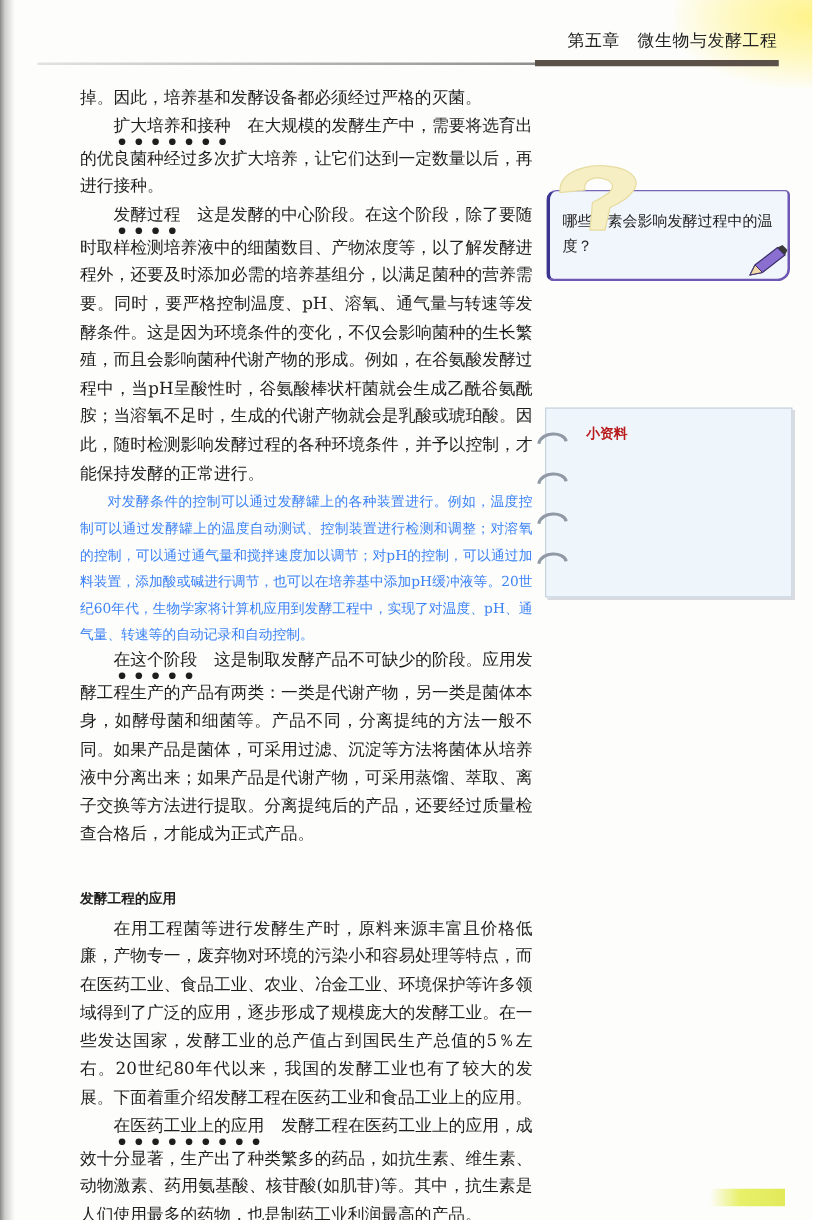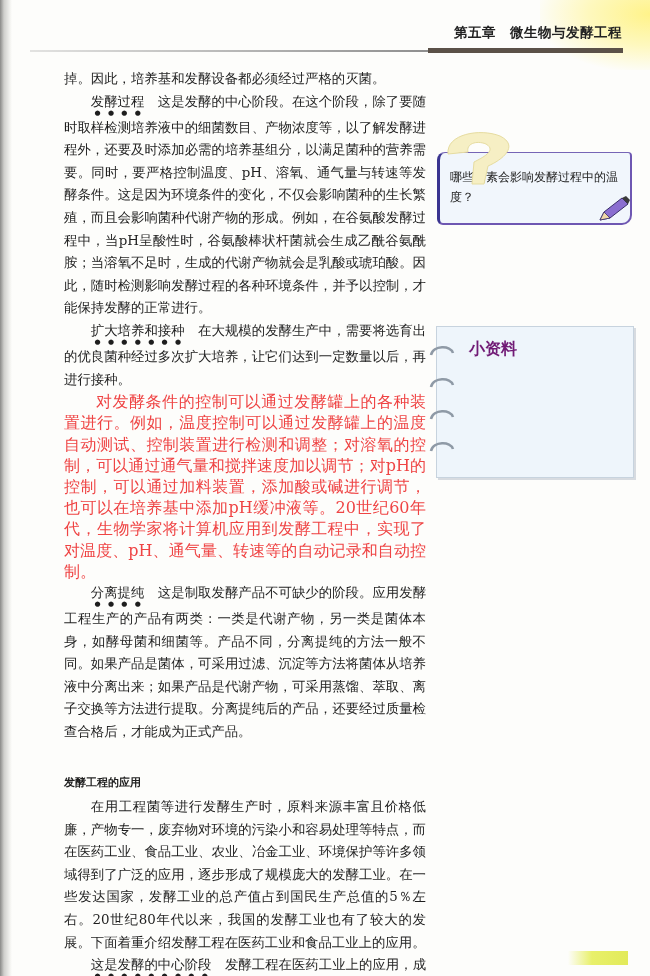--- a/index.html
+++ b/index.html
@@ -12,21 +12,21 @@
   .spine {
     position:absolute; left:0; top:0; width:12px; height:976px;
     background:linear-gradient(to right,#8a8a88 0,#cfcfcc 4px,#f3f3f0 10px,rgba(255,255,255,0) 12px);
   }
   .corner-glow {
     position:absolute; right:0; top:0; width:110px; height:70px;
     background:radial-gradient(ellipse at 100% 20%, #fff38a 0%, rgba(255,245,150,0.6) 40%, rgba(255,255,255,0) 75%);
   }
   .header-title {
     position:absolute; right:28px; top:24px;
-    font-size:13.5px; font-weight:bold; letter-spacing:0.5px; color:#222;
+    font-size:13.5px; font-weight:normal; letter-spacing:0.5px; color:#222;
     font-family:"DejaVu Serif", serif;
   }
   .header-title .sep { display:inline-block; width:14px; }
   .header-rule-thin {
     position:absolute; left:30px; top:50px; width:400px; height:2px;
     background:linear-gradient(to right, rgba(120,120,120,0.2), #8e8e8e);
   }
   .header-rule-thick {
     position:absolute; left:428px; top:48px; width:195px; height:5px; background:#5b5148;
   }
@@ -38,21 +38,21 @@
   .main p { margin:0; }
   .indent { text-indent:2em; }
   .dotted {
     text-emphasis: filled circle #1e1e1e;
     -webkit-text-emphasis: filled circle #1e1e1e;
     text-emphasis-position: under right;
     -webkit-text-emphasis-position: under;
   }
   .note {
     margin-top:2px;
-    font-size:16px; line-height:21.2px; color:#ef4444;
+    font-size:11px; line-height:21.2px; color:#3b82f6;
     font-family:"DejaVu Serif", serif;
   }
   .section-heading {
     font-family:"DejaVu Sans", "Liberation Sans", sans-serif;
     font-weight:bold; font-size:11px; margin:28px 0 2px 0 !important;
   }
 
   
   .qbox {
     position:absolute; left:437px; top:152px; width:190px; height:70px;
@@ -74,21 +74,21 @@
 
   
   .infobox {
     position:absolute; left:436px; top:326px; width:196px; height:150px;
     background:#eef5fb;
     border:1px solid #c7d3de;
     box-shadow:2px 2px 0 #d7dbe0;
   }
   .infobox-title {
     position:absolute; left:32px; top:12px;
-    font-family:"DejaVu Sans", sans-serif; font-weight:bold; font-size:16px; color:#701a75;
+    font-family:"DejaVu Sans", sans-serif; font-weight:bold; font-size:11px; color:#b91c1c;
   }
   .infobox-body {
     position:absolute; left:32px; top:30px; width:156px;
     font-size:11.6px; line-height:19.8px; color:#2a2a2a; letter-spacing:0.6px;
   }
   .ring {
     position:absolute; left:-8px; width:26px; height:14px;
   }
 
   .pagenum-bar {
@@ -108,27 +108,27 @@
 <div class="corner-glow"></div>
 
 <div class="header-title">
   <span>第五章</span><span class="sep"></span><span>微生物与发酵工程</span>
 </div>
 <div class="header-rule-thin"></div>
 <div class="header-rule-thick"></div>
 
 <div class="main">
   <p>掉。因此，培养基和发酵设备都必须经过严格的灭菌。</p>
+  <p class="indent"><span class="dotted">扩大培养和接种</span>　<span>在大规模的发酵生产中，需要将选育出的优良菌种经过多次扩大培养，让它们达到一定数量以后，再进行接种。</span></p>
   <p class="indent"><span class="dotted">发酵过程</span>　<span>这是发酵的中心阶段。在这个阶段，除了要随时取样检测培养液中的细菌数目、产物浓度等，以了解发酵进程外，还要及时添加必需的培养基组分，以满足菌种的营养需要。同时，要严格控制温度、pH、溶氧、通气量与转速等发酵条件。这是因为环境条件的变化，不仅会影响菌种的生长繁殖，而且会影响菌种代谢产物的形成。例如，在谷氨酸发酵过程中，当pH呈酸性时，谷氨酸棒状杆菌就会生成乙酰谷氨酰胺；当溶氧不足时，生成的代谢产物就会是乳酸或琥珀酸。因此，随时检测影响发酵过程的各种环境条件，并予以控制，才能保持发酵的正常进行。</span></p>
-  <p class="indent"><span class="dotted">扩大培养和接种</span>　<span>在大规模的发酵生产中，需要将选育出的优良菌种经过多次扩大培养，让它们达到一定数量以后，再进行接种。</span></p>
   <p class="indent note">对发酵条件的控制可以通过发酵罐上的各种装置进行。例如，温度控制可以通过发酵罐上的温度自动测试、控制装置进行检测和调整；对溶氧的控制，可以通过通气量和搅拌速度加以调节；对pH的控制，可以通过加料装置，添加酸或碱进行调节，也可以在培养基中添加pH缓冲液等。20世纪60年代，生物学家将计算机应用到发酵工程中，实现了对温度、pH、通气量、转速等的自动记录和自动控制。</p>
-  <p class="indent"><span class="dotted">分离提纯</span>　<span>这是制取发酵产品不可缺少的阶段。应用发酵工程生产的产品有两类：一类是代谢产物，另一类是菌体本身，如酵母菌和细菌等。产品不同，分离提纯的方法一般不同。如果产品是菌体，可采用过滤、沉淀等方法将菌体从培养液中分离出来；如果产品是代谢产物，可采用蒸馏、萃取、离子交换等方法进行提取。分离提纯后的产品，还要经过质量检查合格后，才能成为正式产品。</span></p>
+  <p class="indent"><span class="dotted">在这个阶段</span>　<span>这是制取发酵产品不可缺少的阶段。应用发酵工程生产的产品有两类：一类是代谢产物，另一类是菌体本身，如酵母菌和细菌等。产品不同，分离提纯的方法一般不同。如果产品是菌体，可采用过滤、沉淀等方法将菌体从培养液中分离出来；如果产品是代谢产物，可采用蒸馏、萃取、离子交换等方法进行提取。分离提纯后的产品，还要经过质量检查合格后，才能成为正式产品。</span></p>
   <p class="section-heading">发酵工程的应用</p>
   <p class="indent">在用工程菌等进行发酵生产时，原料来源丰富且价格低廉，产物专一，废弃物对环境的污染小和容易处理等特点，而在医药工业、食品工业、农业、冶金工业、环境保护等许多领域得到了广泛的应用，逐步形成了规模庞大的发酵工业。在一些发达国家，发酵工业的总产值占到国民生产总值的5％左右。20世纪80年代以来，我国的发酵工业也有了较大的发展。下面着重介绍发酵工程在医药工业和食品工业上的应用。</p>
-  <p class="indent"><span class="dotted">这是发酵的中心阶段</span>　<span>发酵工程在医药工业上的应用，成效十分显著，生产出了种类繁多的药品，如抗生素、维生素、动物激素、药用氨基酸、核苷酸(如肌苷)等。其中，抗生素是人们使用最多的药物，也是制药工业利润最高的产品。</span></p>
+  <p class="indent"><span class="dotted">在医药工业上的应用</span>　<span>发酵工程在医药工业上的应用，成效十分显著，生产出了种类繁多的药品，如抗生素、维生素、动物激素、药用氨基酸、核苷酸(如肌苷)等。其中，抗生素是人们使用最多的药物，也是制药工业利润最高的产品。</span></p>
 </div>
 
 <div class="qbox">
   <div class="qbox-text">哪些因素会影响发酵过程中的温度？</div>
 </div>
 <svg class="qmark" width="80" height="60" viewBox="0 0 80 60">
   <path d="M8 28 C6 8 40 2 60 10 C80 20 62 34 48 40 L44 58 L32 58 L34 36 C46 30 56 24 46 18 C36 14 26 18 28 26 Z" fill="#f6efc4" stroke="#e6dca0" stroke-width="1"></path>
 </svg>
 <svg class="pencil" width="34" height="28" viewBox="0 0 34 28">
   <polygon points="4,24 8,16 26,2 32,8 14,22" fill="#8a6ed0" stroke="#3a2f6a" stroke-width="1"></polygon>

